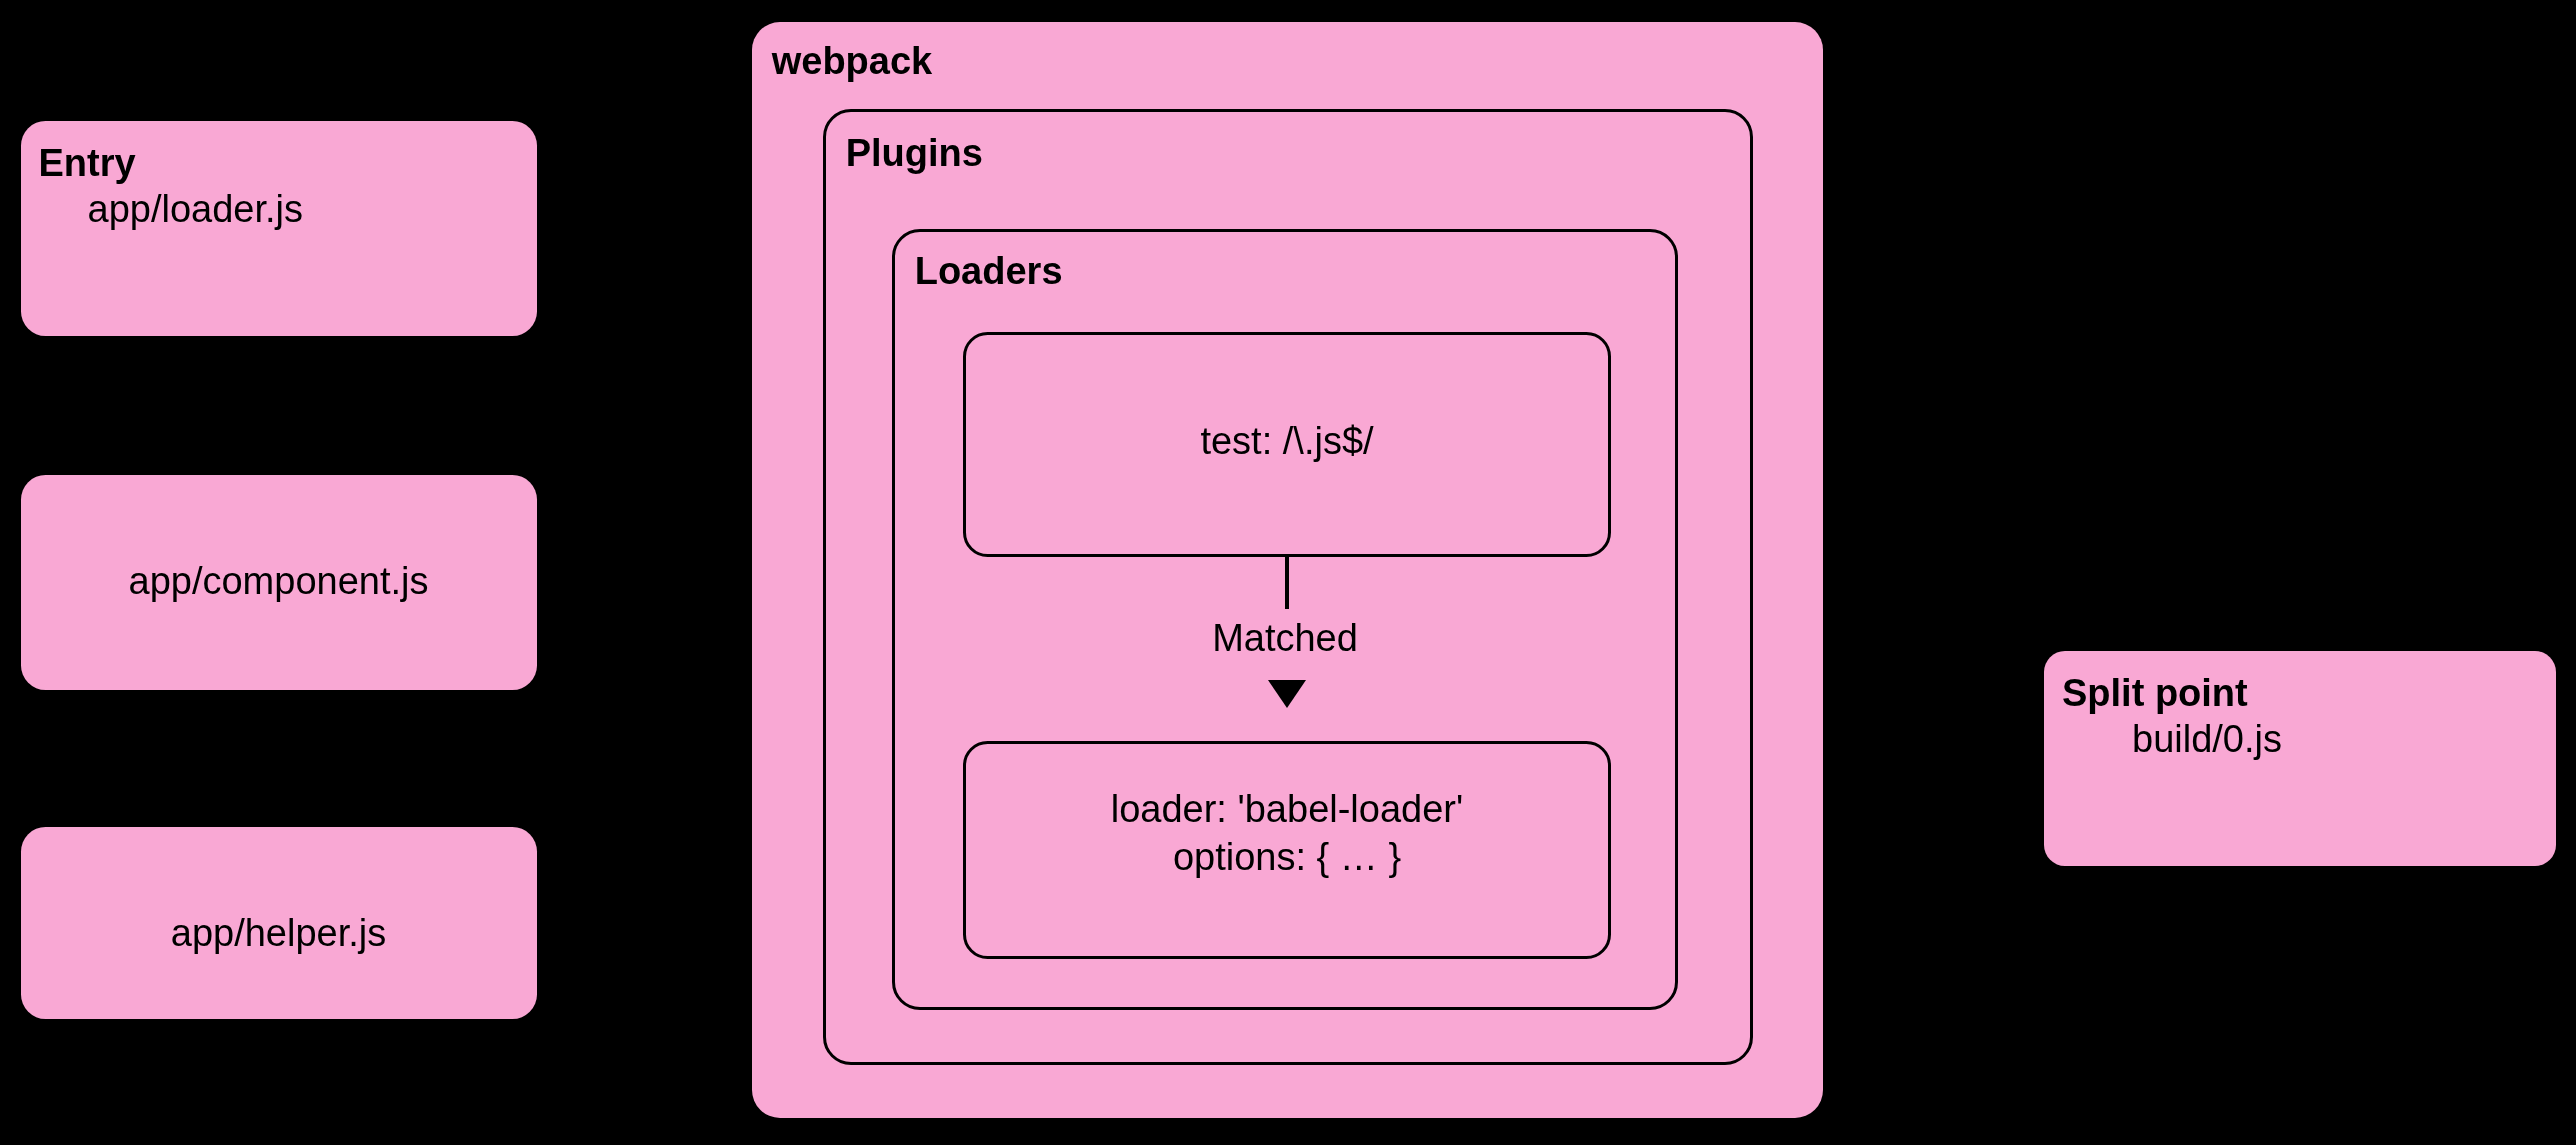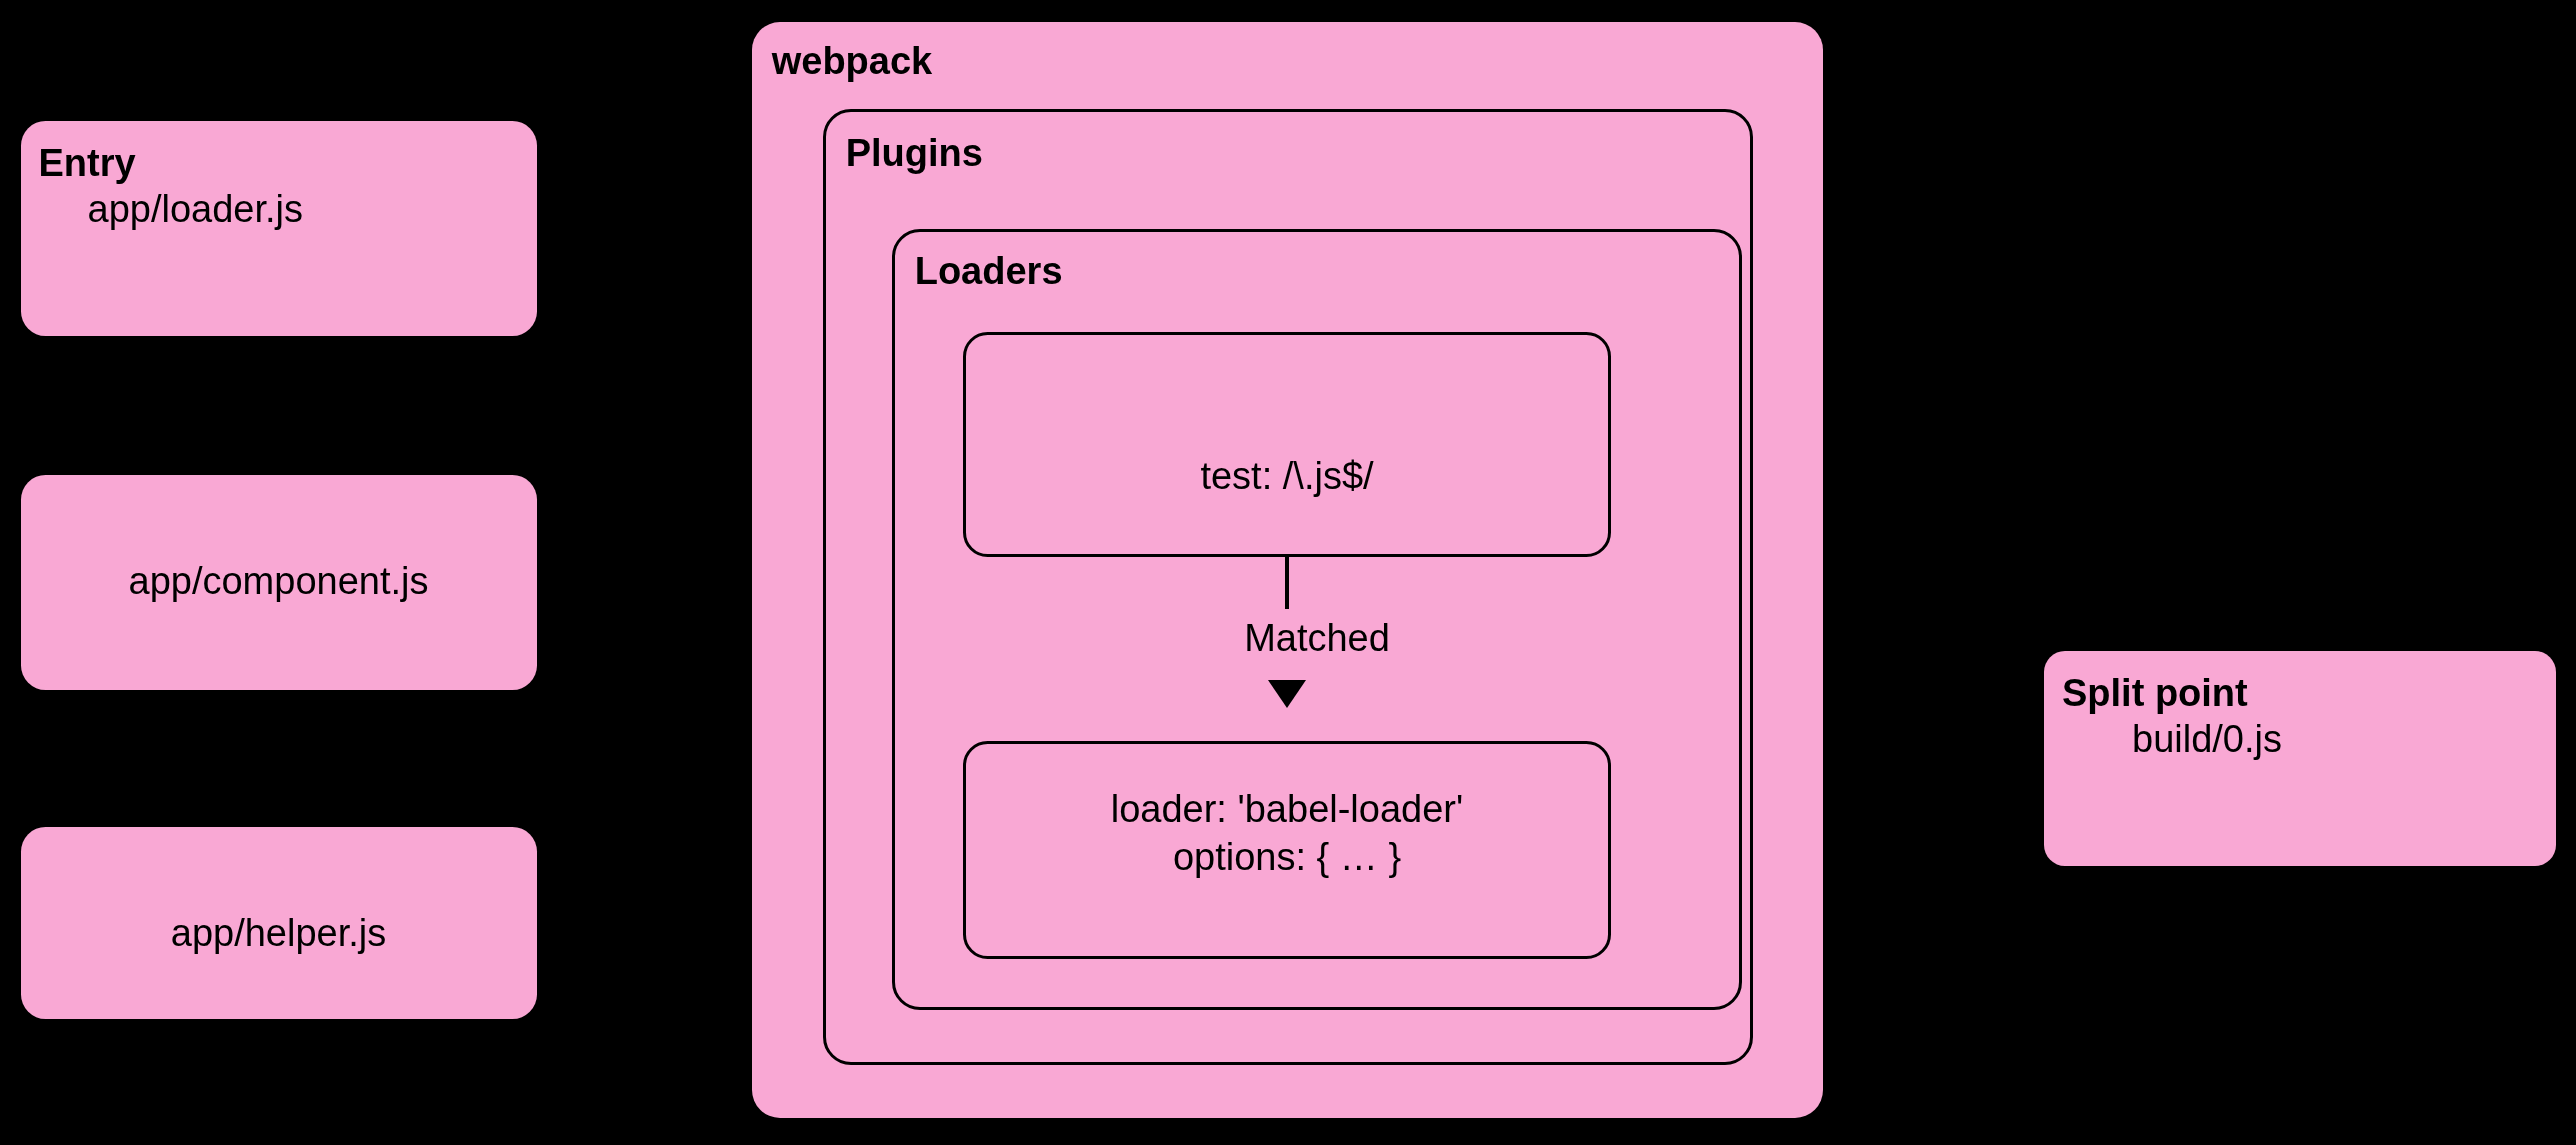--- a/index.html
+++ b/index.html
@@ -101,26 +101,26 @@
   </div>
 
   <div class="card" style="left:752px; top:22px; width:1071px; height:1096px; border-radius:28px;">
 
     <div class="card-title" style="left:19.7px; top:18px; font-size:38px;">webpack</div>
 
     <div class="outline" style="left:71px; top:87px; width:930px; height:956px;">
 
       <div class="outline-title" style="left:19.7px; top:19.7px; font-size:38px;">Plugins</div>
 
-      <div class="outline" style="left:66px; top:117px; width:850px; height:781px;">
+      <div class="outline" style="left:66px; top:117px; width:786px; height:781px;">
 
         <div class="outline-title" style="left:19.7px; top:18px; font-size:38px;">Loaders</div>
 
         <div class="outline" style="left:68px; top:100px; width:648px; height:225px; border-radius:24.6px;">
-          <div class="card-center" style="top:85px; font-size:38px;margin-top:35px;">test: /\.js$/</div>
+          <div class="card-center" style="top:85px; font-size:38px;">test: /\.js$/</div>
         </div>
 
         <div class="arrow-stem" style="left:390px; top:325px; width:4.1px; height:52px;"></div>
         <div class="arrow-label" style="left:0; right:0; top:385px; font-size:38px;">Matched</div>
         <div class="arrow-head" style="left:373px; top:448px;"></div>
 
         <div class="outline" style="left:68px; top:509px; width:648px; height:218px; border-radius:24.6px;">
           <div class="card-center" style="top:44px; font-size:38px;">loader: 'babel-loader'</div>
           <div class="card-center" style="top:92px; font-size:38px;">options: { … }</div>
         </div>

